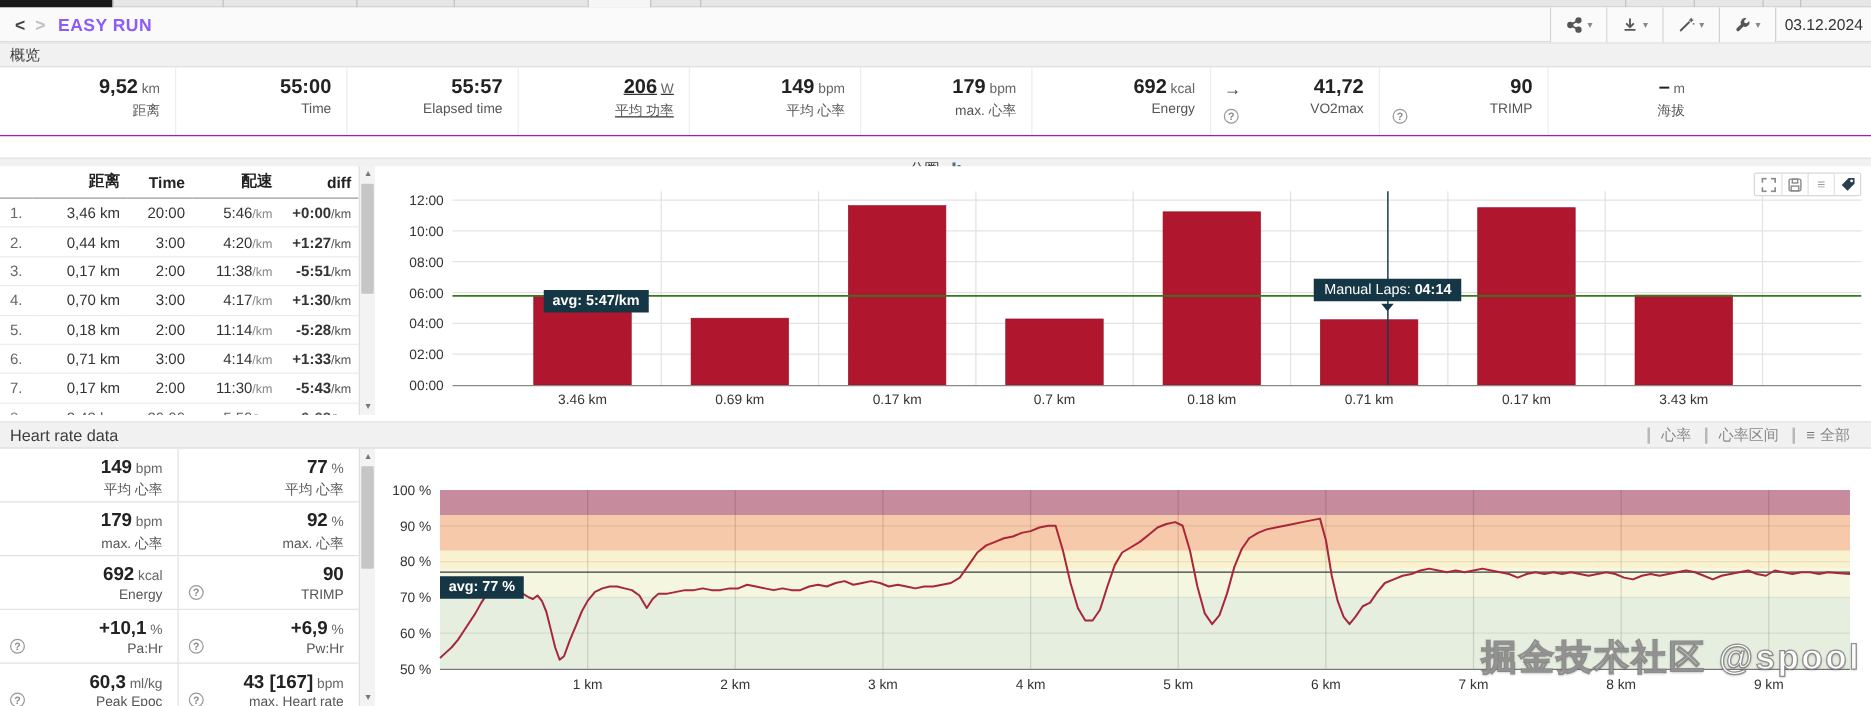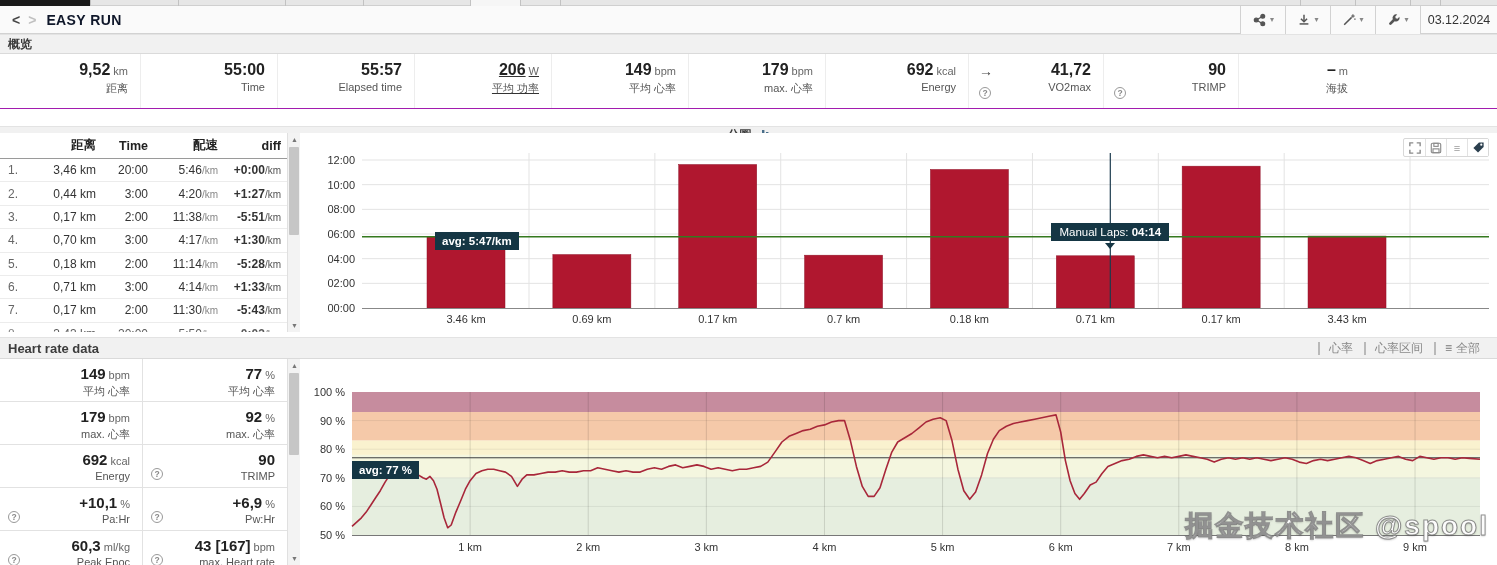--- a/index.html
+++ b/index.html
@@ -9,29 +9,29 @@
     font-family: "Liberation Sans", sans-serif; color:#333;
   }
   
   #tabstrip { position:absolute; left:0; top:0; width:1497px; height:6px; background:#e6e6e6; border-bottom:1px solid #cfcfcf; }
   #tabstrip .seg { position:absolute; top:0; height:6px; }
   
   #header { position:absolute; left:0; top:6px; width:1497px; height:28px; background:#fafafa; border-bottom:1px solid #d2d2d2; display:flex; align-items:center; }
   .nav-arrow { font-weight:bold; font-size:14px; padding:0 4px; cursor:pointer; }
   .nav-back { color:#444; margin-left:8px; }
   .nav-fwd { color:#c0c0c0; }
-  #page-title { color:#0f172a; font-weight:bold; font-size:14px; letter-spacing:.4px; margin-left:6px; }
+  #page-title { color:#8b5cf6; font-weight:bold; font-size:14px; letter-spacing:.4px; margin-left:6px; }
   #toolbar { margin-left:auto; display:flex; height:28px; border-left:1px solid #d2d2d2; }
   .tbtn { width:45px; height:28px; display:flex; align-items:center; justify-content:center; gap:3px; border-right:1px solid #d2d2d2; cursor:pointer; background:#fafafa; }
   .tbtn svg { display:block; }
   .caret { font-size:8px; color:#888; }
   #header-date { width:76px; text-align:center; font-size:12.5px; color:#333; cursor:pointer; }
   
   .section-bar { position:absolute; left:0; width:1497px; background:#f1f1f1; border-top:1px solid #e3e3e3; border-bottom:1px solid #dadada; display:flex; align-items:center; padding:0 8px; }
-  .section-label { font-weight:bold; font-size:12px; color:#3c3c3c; display:flex; align-items:center; gap:5px; }
+  .section-label { font-weight:normal; font-size:12px; color:#3c3c3c; display:flex; align-items:center; gap:5px; }
   .htabs { margin-left:auto; display:flex; }
   .htab { font-size:12px; color:#888; padding:0 9px; border-left:2px solid #b9b9b9; line-height:13px; margin-left:2px; cursor:pointer; white-space:nowrap; display:flex; align-items:center; gap:4px;}
   .htab.active { color:#333; font-weight:bold; }
   .htab .glyph { font-size:12px; color:#777; }
   
   #ov-stats { position:absolute; left:0; top:54px; width:1497px; height:55px; display:flex; background:#fff; border-bottom:1px solid #a21caf; }
   .stat { position:relative; padding:7px 12px 0 4px; text-align:right; border-left:1px solid #ededed; }
   .stat:first-child { border-left:none; }
   .stat .v { font-size:16px; font-weight:bold; color:#222; }
   .stat .u { font-size:11px; color:#666; margin-left:3px; }

